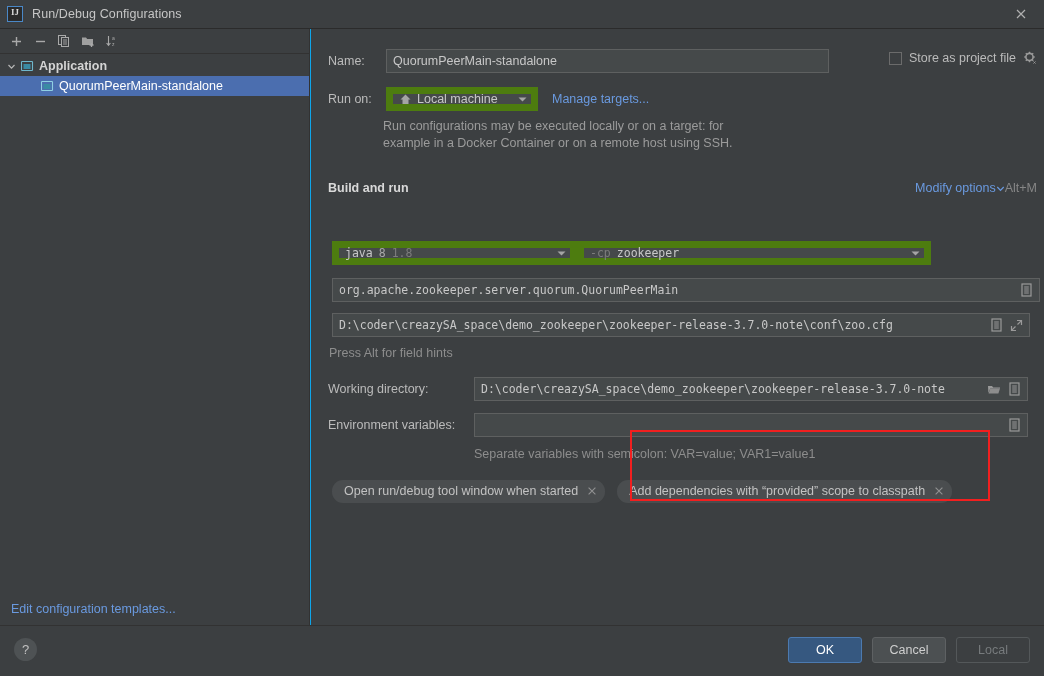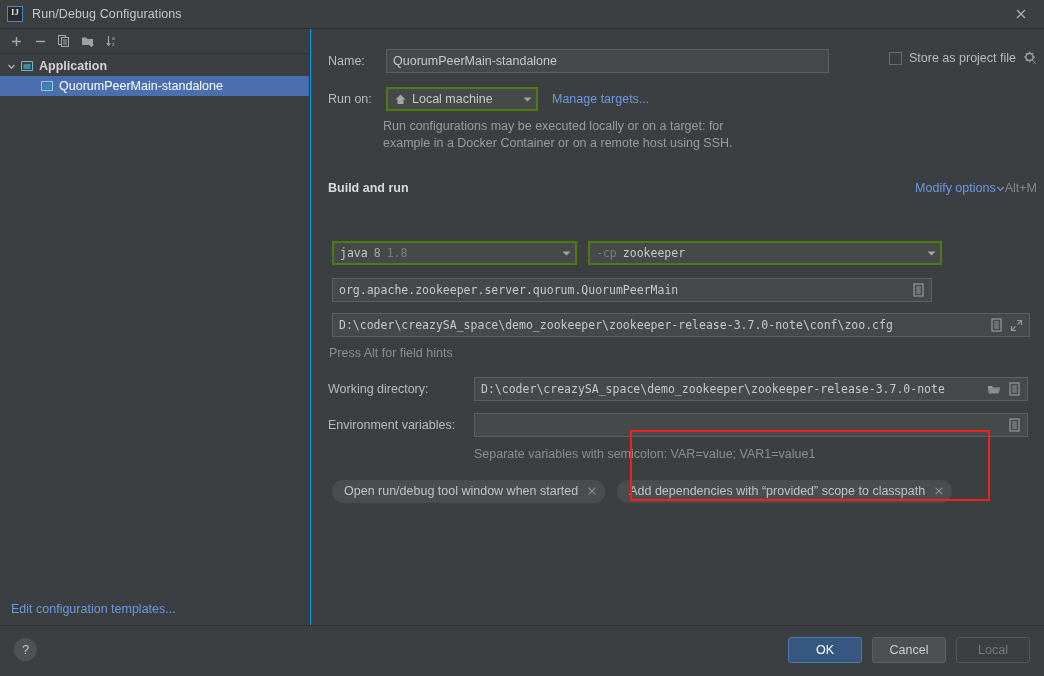--- a/index.html
+++ b/index.html
@@ -143,21 +143,21 @@
     border: 1px solid #6b6b6b;
     background: #3c3f41;
     cursor: pointer;
   }
   .store-label { font-size: 12.5px; color: #bbbbbb; cursor: pointer; }
 
   .runon-row { position: absolute; left: 17px; top: 58px; display: flex; align-items: center; }
   .runon-label { width: 58px; }
   .combo {
     background: #45494a;
-    border: 2px solid #4d7c0f;
+    border: 7px solid #4d7c0f;
     height: 24px;
     display: flex; align-items: center;
     padding: 0 4px 0 6px;
     color: #c8c8c8;
     font-size: 12.5px;
     cursor: pointer;
     position: relative;
   }
   .combo .arrow {
     margin-left: auto;
@@ -184,30 +184,30 @@
     position: absolute; left: 17px; top: 152px;
     font-size: 12.5px; font-weight: bold; color: #d9d9d9;
   }
   .modify-wrap {
     position: absolute; right: 7px; top: 152px;
     display: flex; align-items: center; 
   }
   .modify-link { color: #6a9ae0; font-size: 12.5px; cursor: pointer; }
   .altm { color: #868686; font-size: 12.5px; }
 
-  .jre-row { position: absolute; left: 21px; top: 212px; display: flex; gap: 11px; }
+  .jre-row { position: absolute; left: 21px; top: 212px; display: flex; }
   .jre-combo { width: 245px; }
   .cp-combo { width: 354px; }
   .mono { font-family: "DejaVu Sans Mono", monospace; font-size: 11.5px; }
   .dim { color: #7d7d7d; }
   .num { color: #a8a8a8; }
 
   .mainclass-field {
     position: absolute; left: 21px; top: 249px;
-    width: 600px;
+    width: 708px;
   }
   .args-field {
     position: absolute; left: 21px; top: 284px;
     width: 698px;
   }
   .inner-icons {
     margin-left: auto;
     display: flex; align-items: center; gap: 7px;
     padding-left: 8px;
   }

